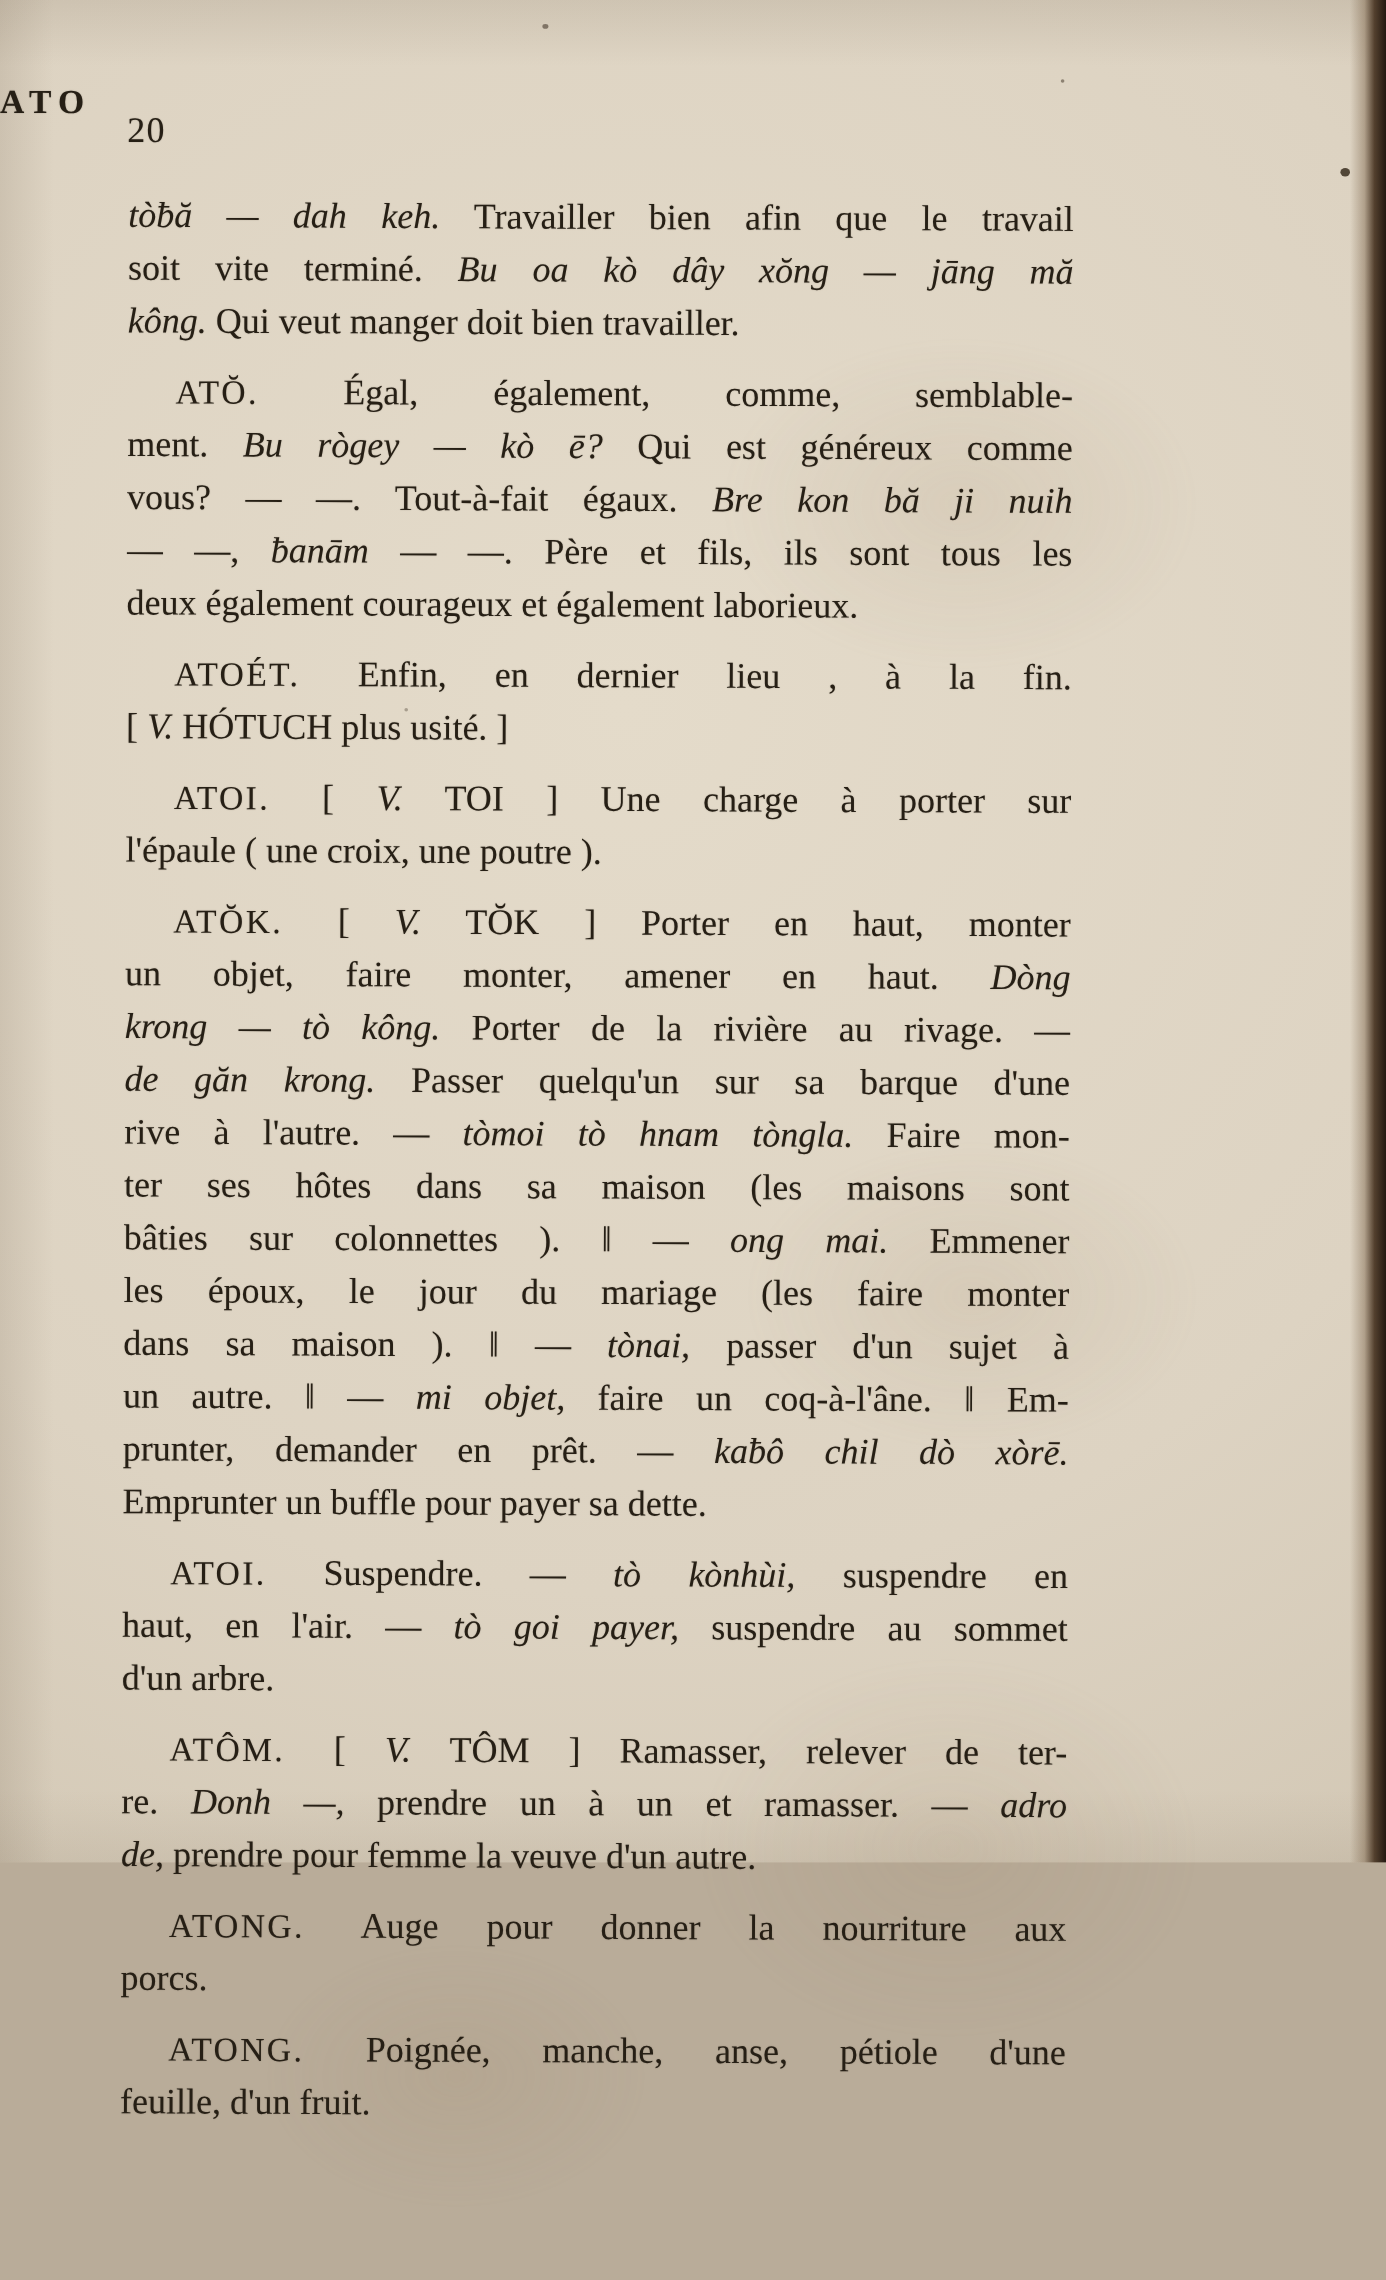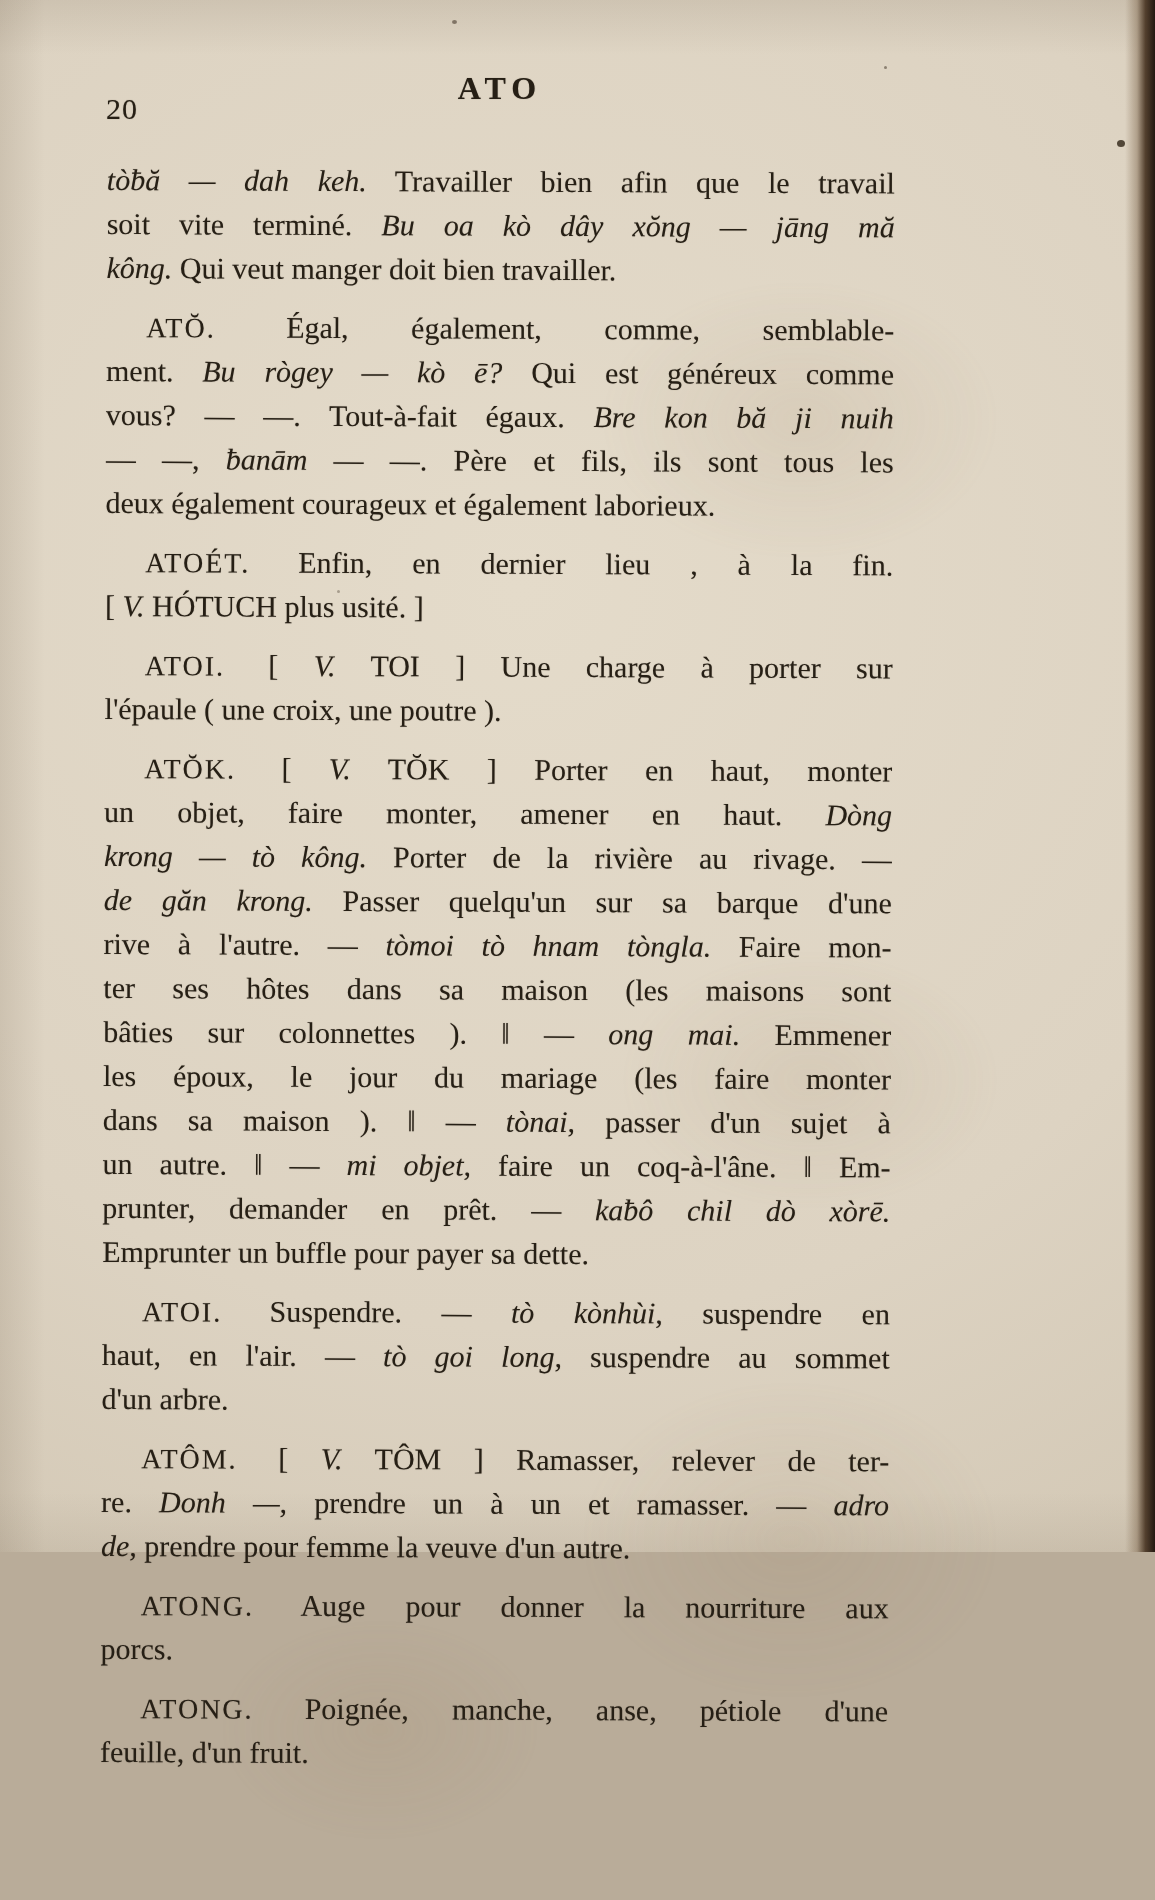--- a/index.html
+++ b/index.html
@@ -8,22 +8,22 @@
     position:relative;width:1155px;height:1552px;
     font-family:"Liberation Serif","DejaVu Serif",serif;
     color:#261f15;
     background:
       linear-gradient(to right, rgba(115,98,78,0.16), rgba(115,98,78,0) 45px),
       linear-gradient(to bottom, rgba(110,94,74,0.14), rgba(110,94,74,0) 55px),
       linear-gradient(to top, rgba(110,94,74,0.10), rgba(110,94,74,0) 60px),
       radial-gradient(135% 95% at 45% 38%, #e4dbca 0%, #ddd3c2 50%, #d2c7b4 80%, #c3b7a2 100%);
   }
   .running-head{
-    position:absolute;top:70px;left:0;width:1000px;text-align:center;
-    font-size:32px;font-weight:700;letter-spacing:6px;
+    position:absolute;top:70px;left:0;width:1000px;
+    font-size:28px;font-weight:700;letter-spacing:6px;
     text-shadow:0 0 1px rgba(35,28,18,0.45);
   }
   .page-number{
     position:absolute;top:92px;left:106px;font-size:30px;letter-spacing:1px;
     text-shadow:0 0 1px rgba(35,28,18,0.4);
   }
   .text-block{
     position:absolute;left:107px;top:158px;width:788px;
     transform:rotate(0.25deg);transform-origin:top left;
     text-shadow:0 0 1px rgba(40,32,20,0.35);
@@ -103,21 +103,21 @@
         <div class="line"><span class="rm">ter ses hôtes dans sa maison (les maisons sont</span></div>
         <div class="line"><span class="rm">bâties sur colonnettes ). ‖ — </span><span class="it">ong mai.</span><span class="rm"> Emmener</span></div>
         <div class="line"><span class="rm">les époux, le jour du mariage (les faire monter</span></div>
         <div class="line"><span class="rm">dans sa maison ). ‖ — </span><span class="it">tònai,</span><span class="rm"> passer d'un sujet à</span></div>
         <div class="line"><span class="rm">un autre. ‖ — </span><span class="it">mi objet,</span><span class="rm"> faire un coq-à-l'âne. ‖ Em-</span></div>
         <div class="line"><span class="rm">prunter, demander en prêt. — </span><span class="it">kaƀô chil dò xòrē.</span></div>
         <div class="line last"><span class="rm">Emprunter un buffle pour payer sa dette.</span></div>
       </div>
       <div class="para entry">
         <div class="line indent"><span class="hw">ATOI.</span><span class="rm"> Suspendre. — </span><span class="it">tò kònhùi,</span><span class="rm"> suspendre en</span></div>
-        <div class="line"><span class="rm">haut, en l'air. — </span><span class="it">tò goi long,</span><span class="rm"> suspendre au sommet</span></div>
+        <div class="line"><span class="rm">haut, en l'air. — </span><span class="it">tò goi payer,</span><span class="rm"> suspendre au sommet</span></div>
         <div class="line last"><span class="rm">d'un arbre.</span></div>
       </div>
       <div class="para entry">
         <div class="line indent"><span class="hw">ATÔM.</span><span class="rm"> [ </span><span class="it">V.</span><span class="rm"> TÔM ] Ramasser, relever de ter-</span></div>
         <div class="line"><span class="rm">re. </span><span class="it">Donh —,</span><span class="rm"> prendre un à un et ramasser. — </span><span class="it">adro</span></div>
         <div class="line last"><span class="it">de,</span><span class="rm"> prendre pour femme la veuve d'un autre.</span></div>
       </div>
       <div class="para entry">
         <div class="line indent"><span class="hw">ATONG.</span><span class="rm"> Auge pour donner la nourriture aux</span></div>
         <div class="line last"><span class="rm">porcs.</span></div>

